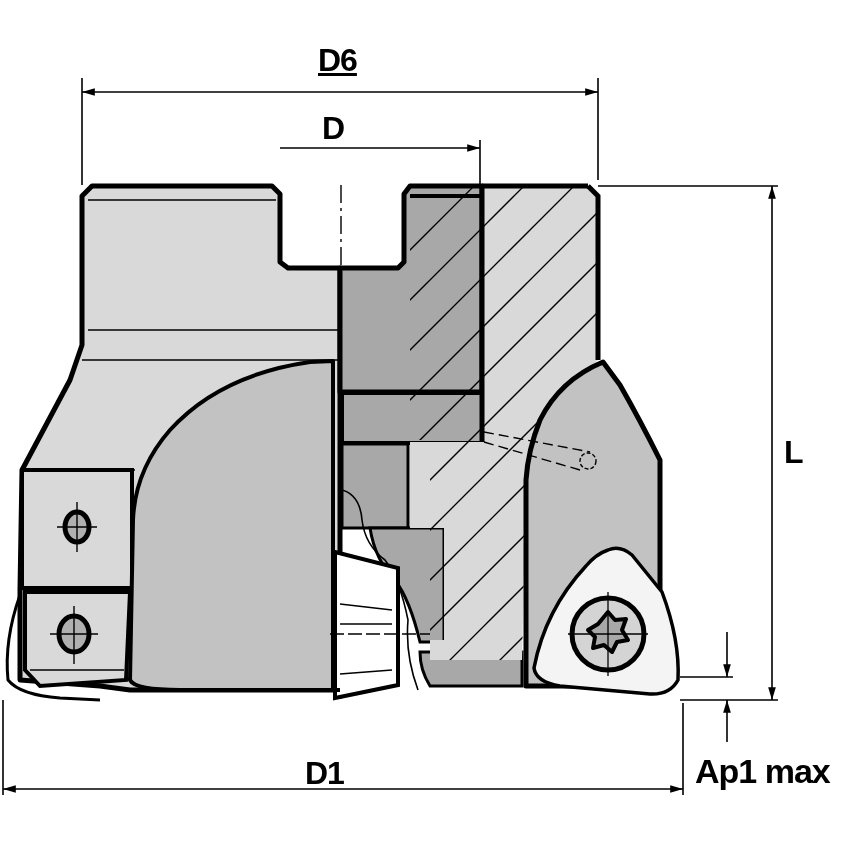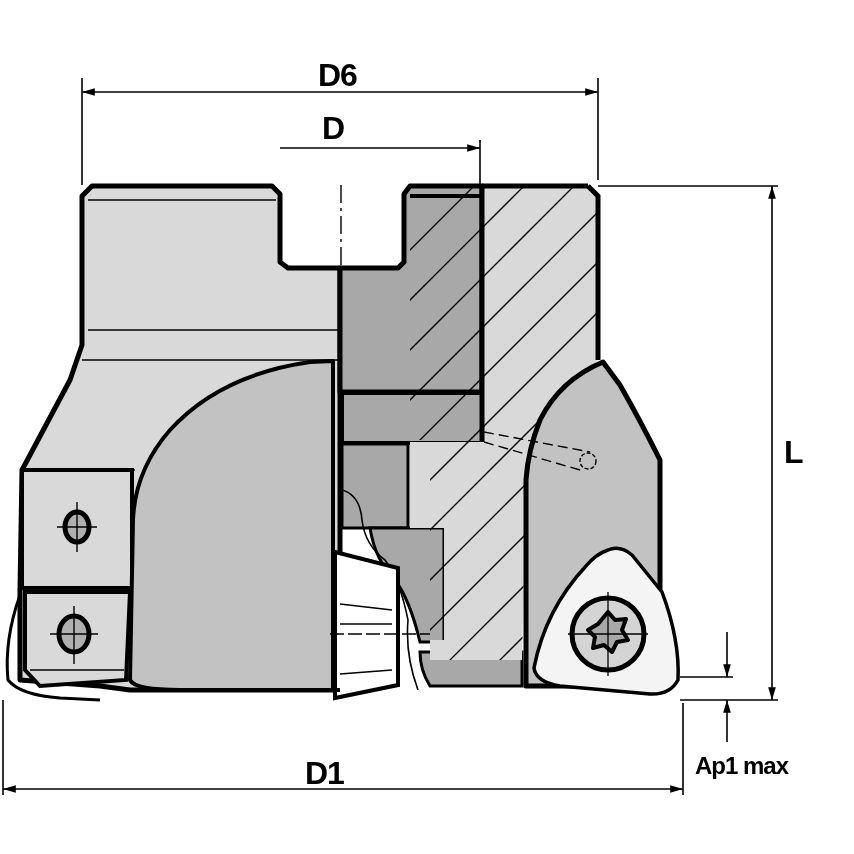--- a/index.html
+++ b/index.html
@@ -1,23 +1,23 @@
 <!DOCTYPE html>
 <html><head>
 <meta charset="utf-8">
 <style>
   html, body { margin: 0; padding: 0; background: #ffffff; }
   body { width: 854px; height: 854px; overflow: hidden; position: relative; font-family: "Liberation Sans", sans-serif; }
   #drawing { position: absolute; left: 0; top: 0; width: 854px; height: 854px; }
   .lbl { position: absolute; font-family: "Liberation Sans", sans-serif; font-weight: bold; color: #000; font-size: 32px; line-height: 1; letter-spacing: -1px; white-space: nowrap; }
-  #lbl-d6 { left: 318px; top: 59px; }
+  #lbl-d6 { left: 318px; top: 44px; text-decoration: underline; }
   #lbl-d { left: 322px; top: 112px; }
   #lbl-l { left: 784px; top: 436px; }
   #lbl-d1 { left: 305px; top: 757px; }
-  #lbl-ap { left: 695px; top: 754px; font-size: 24px; }
+  #lbl-ap { left: 695px; top: 754px; font-size: 34px; }
 </style>
 </head>
 <body>
 
 <svg id="drawing" viewBox="0 0 854 854" xmlns="http://www.w3.org/2000/svg">
   <defs>
     <clipPath id="hatch-clip">
       <path d="M482,188 L588,188 L598,198 L598,360 L560,400 Q530,440 526,480 L522,660 L430,660 L430,440 L410,440 L410,188 Z"></path>
     </clipPath>
     <marker id="arr" viewBox="0 0 10 10" refX="10" refY="5" markerWidth="8" markerHeight="8" orient="auto-start-reverse">

